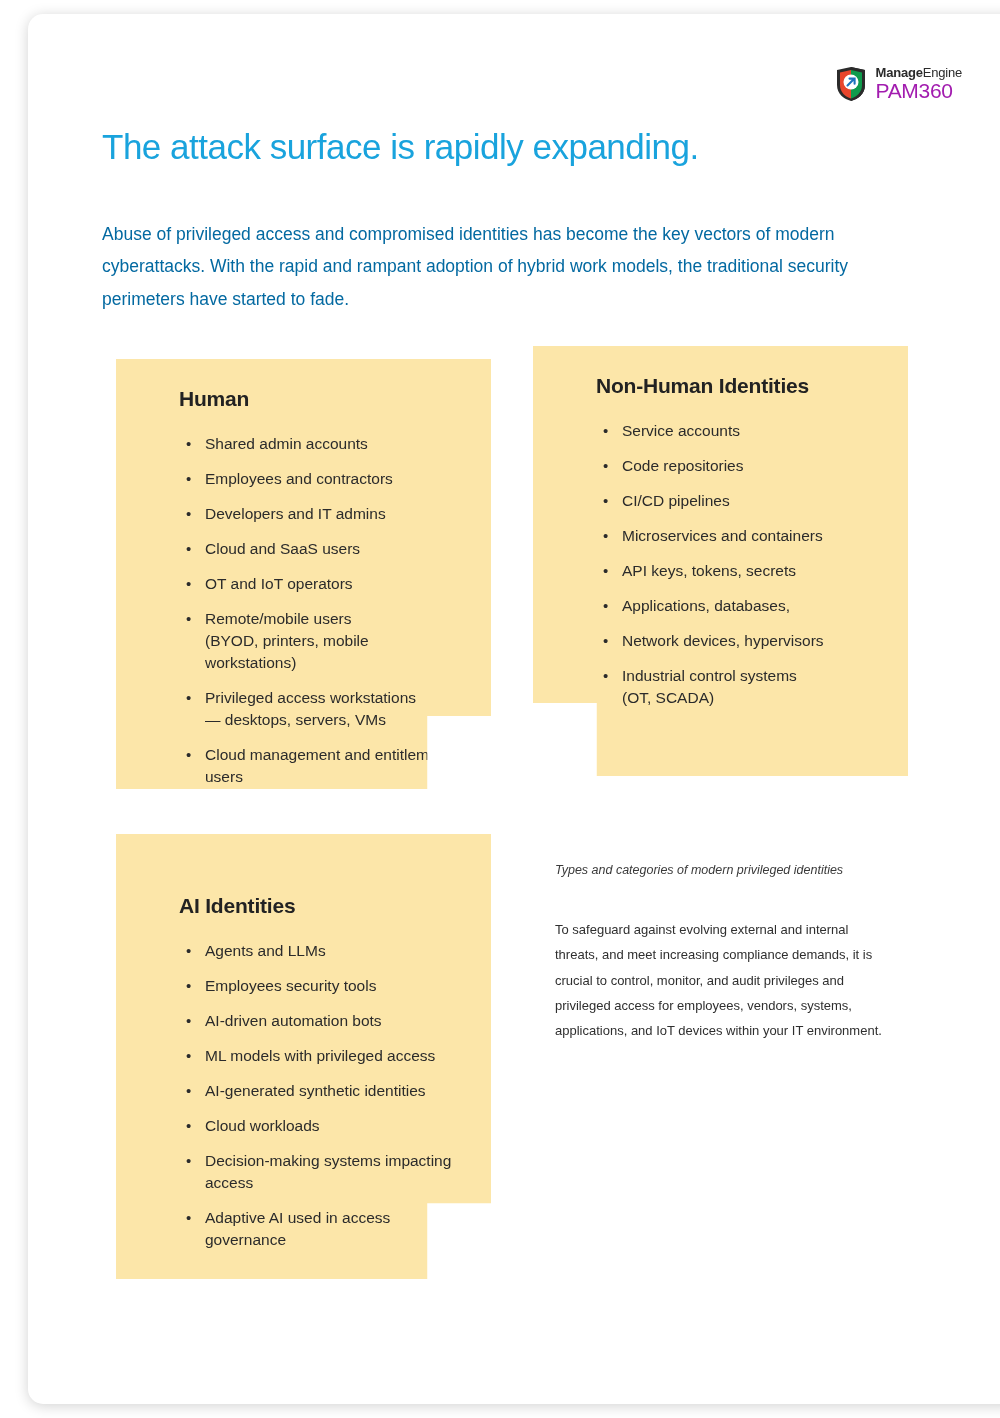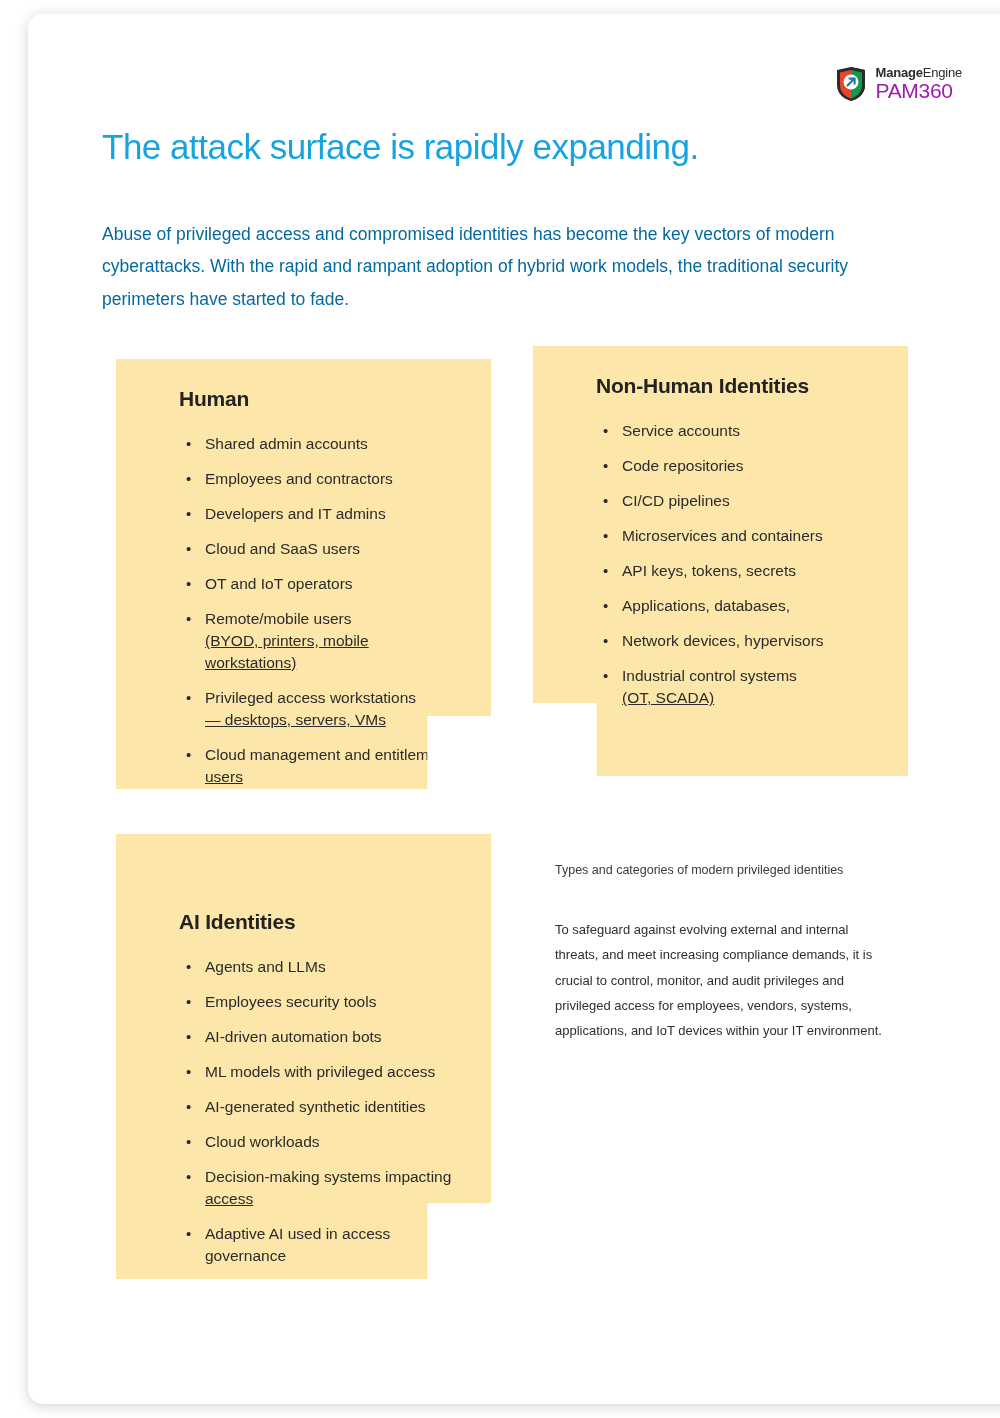--- a/index.html
+++ b/index.html
@@ -112,21 +112,21 @@
     color: #2b2b2b;
     margin-bottom: 13px;
   }
   .panel li .bullet {
     position: absolute;
     left: 7px;
     top: 0px;
     font-size: 15px;
     color: #2b2b2b;
   }
-  .panel li .line2 { display: block; text-decoration: underline; }
+  .panel li .line2 { display: block; }
 
   
   .panel.human {
     left: 88px;
     top: 345px;
     width: 375px;
     height: 430px;
     clip-path: polygon(0 0, 100% 0, 100% 83%, 83% 83%, 83% 100%, 0 100%);
   }
   .panel.nonhuman {
@@ -136,29 +136,30 @@
     height: 430px;
     clip-path: polygon(0 0, 100% 0, 100% 100%, 17% 100%, 17% 83%, 0 83%);
   }
   .panel.ai {
     left: 88px;
     top: 820px;
     width: 375px;
     height: 445px;
     clip-path: polygon(0 0, 100% 0, 100% 83%, 83% 83%, 83% 100%, 0 100%);
   }
-  .panel.ai .panel-inner { padding-top: 76px; }
+  .panel.ai .panel-inner { padding-top: 60px; }
 
   
   .caption {
     position: absolute;
     left: 527px;
     top: 848px;
     width: 340px;
     font-size: 12.5px;
+    font-style: italic;
     color: #3a3a3a;
     line-height: 1.4;
   }
   .closing {
     position: absolute;
     left: 527px;
     top: 903px;
     width: 335px;
     font-size: 13px;
     line-height: 1.95;

